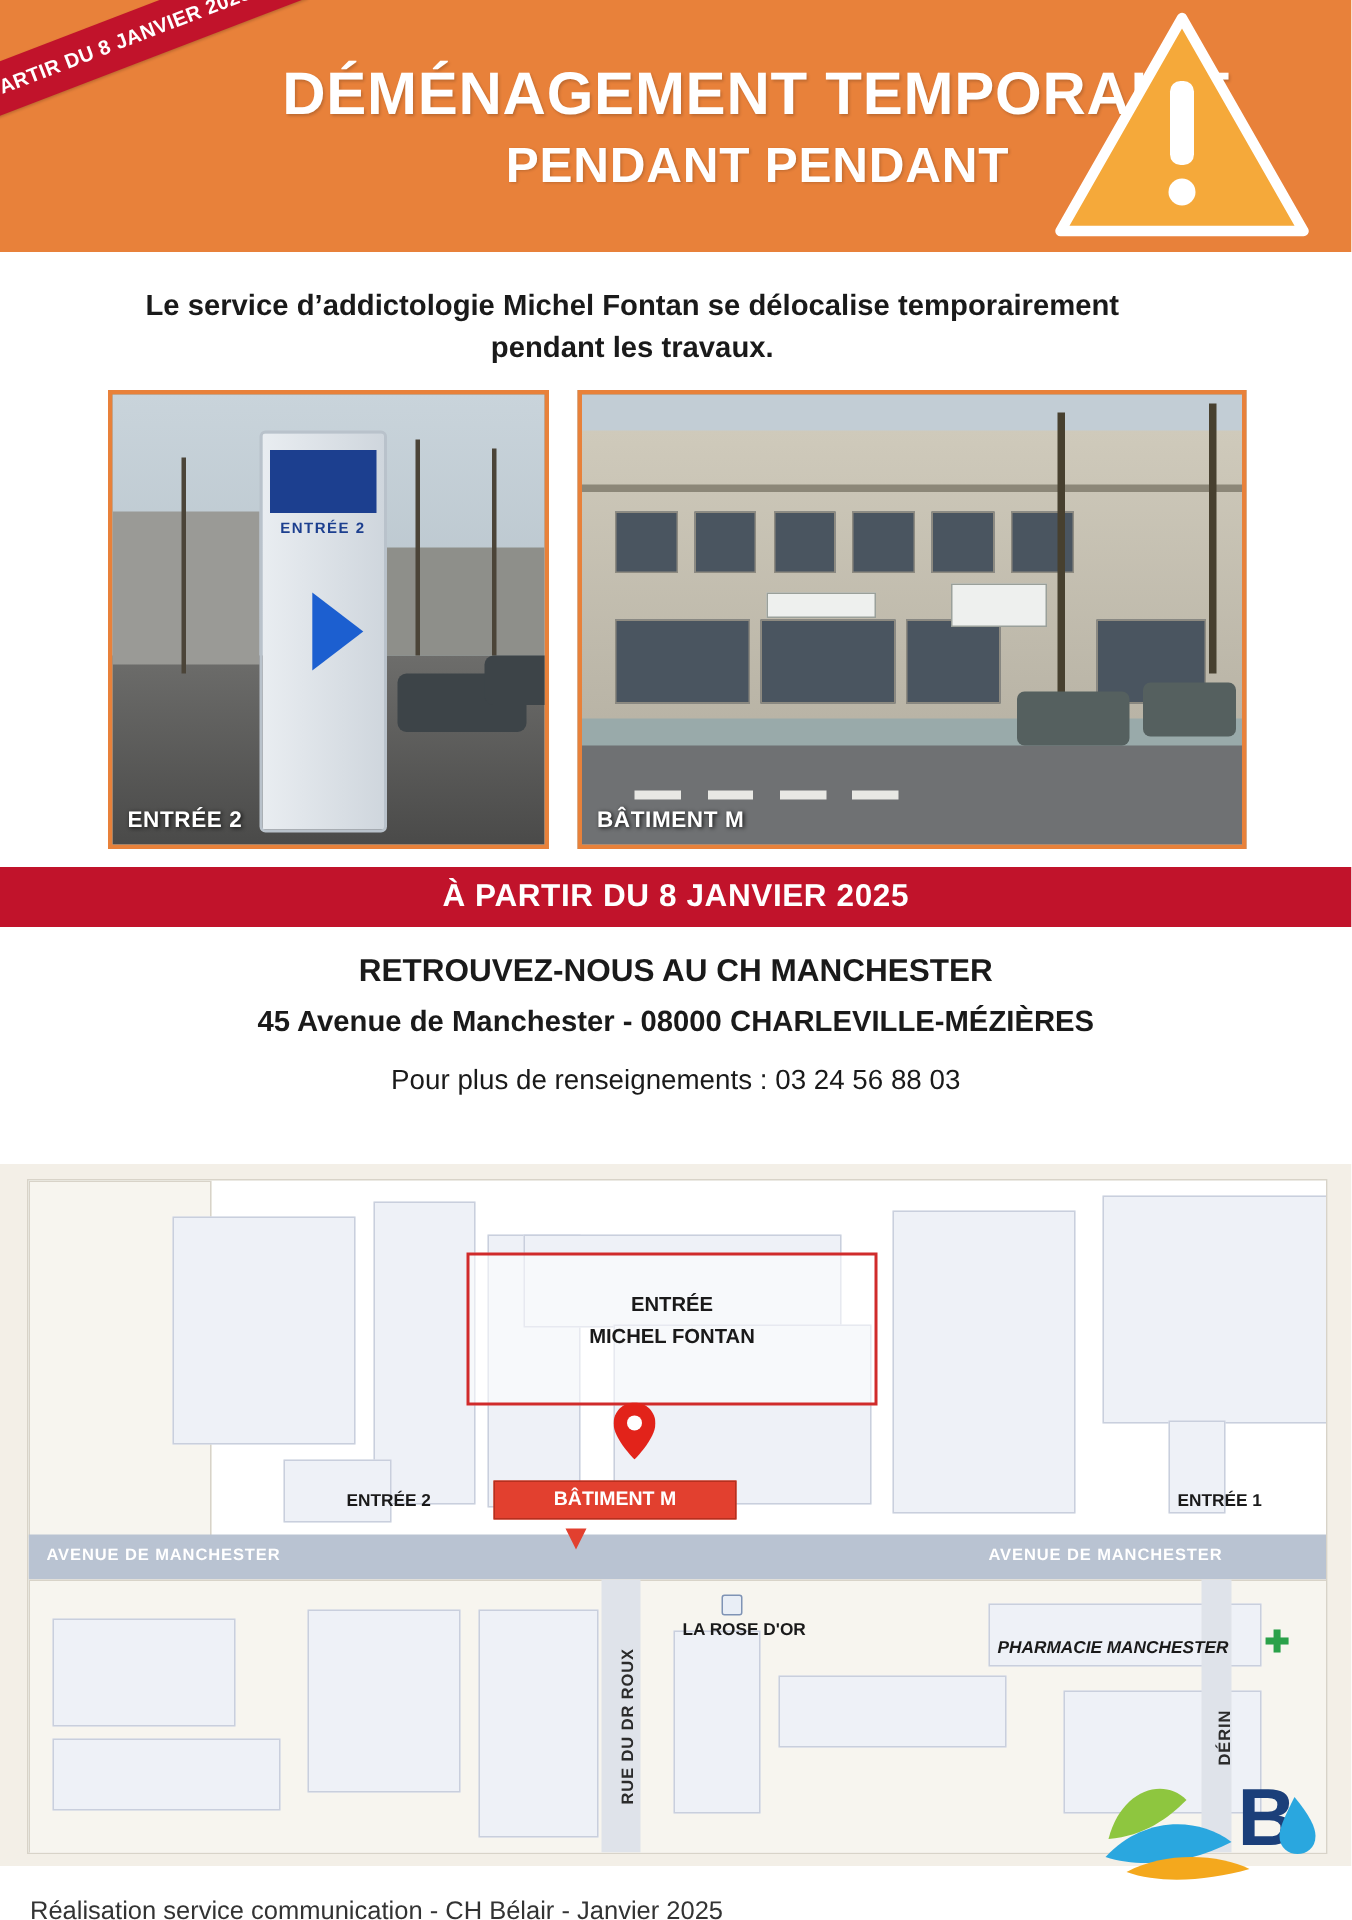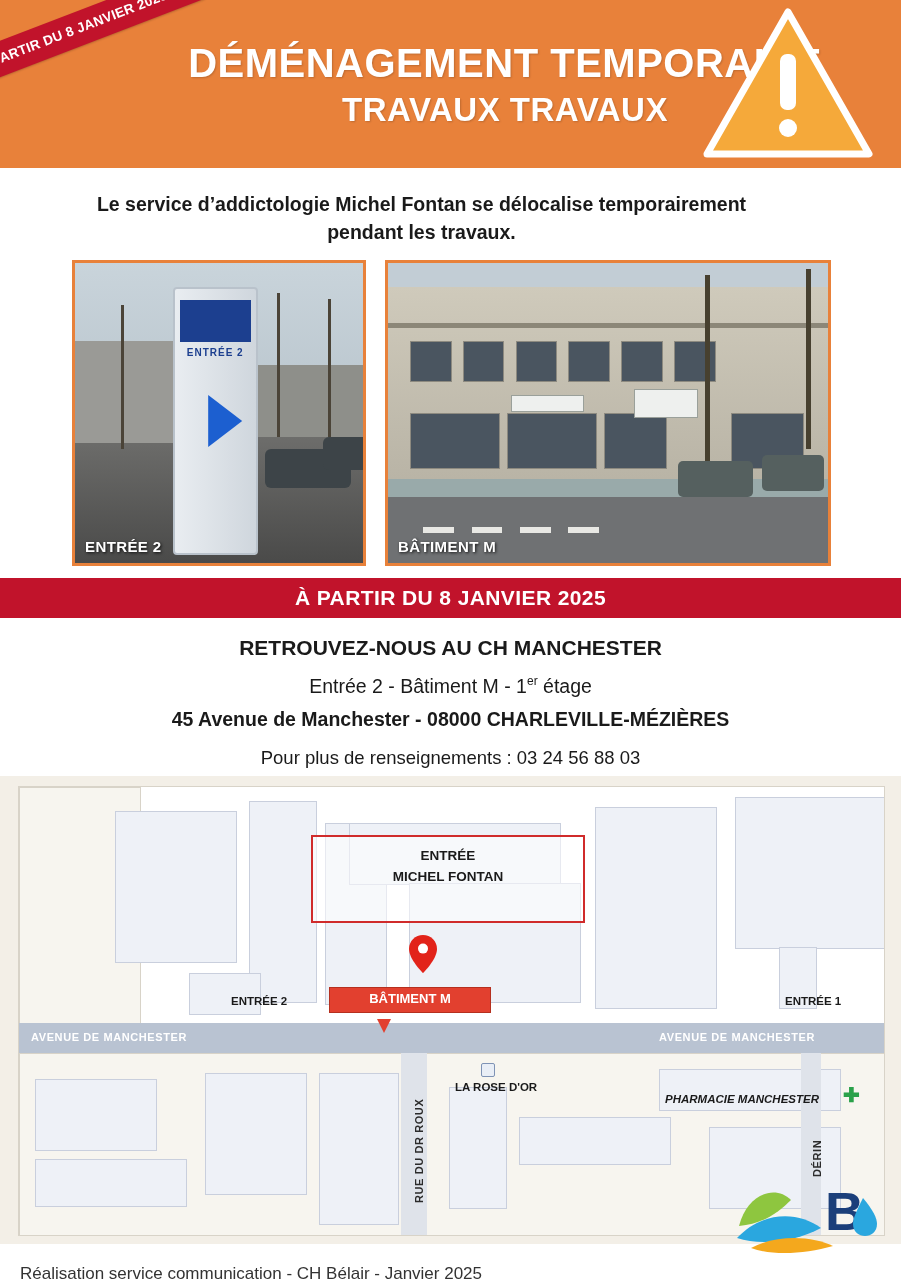--- a/index.html
+++ b/index.html
@@ -119,21 +119,21 @@
   .mapimg{position:absolute;left:18px;top:10px;width:865px;height:448px;background:#ffffff;border:1px solid #d8d3c8;overflow:hidden;}
   .blk{position:absolute;background:#eef1f7;border:1px solid #c9cfdd;}
   .blk2{position:absolute;background:#f7f5ef;border:1px solid #d8d3c8;}
   .road{position:absolute;background:#dfe3ea;}
   .roadlabel{position:absolute;color:#ffffff;font-size:11px;font-weight:bold;letter-spacing:.6px;}
   .vroadlabel{position:absolute;color:#2b2b2b;font-size:11px;font-weight:bold;letter-spacing:.6px;transform:rotate(-90deg);transform-origin:left top;white-space:nowrap;}
   .avband{position:absolute;background:#b9c3d2;}
   .redbox{
     position:absolute;border:2px solid #d02b2b;background:rgba(255,255,255,.55);
     text-align:center;color:#1a1a1a;font-size:13.5px;font-weight:bold;line-height:21px;
-    padding-top:8px;
+    padding-top:22px;
   }
   .batm{
     position:absolute;background:#e2402f;color:#fff;font-size:13px;font-weight:bold;
     text-align:center;line-height:22px;border:1px solid #b5301f;
   }
   .pin{position:absolute;width:28px;height:38px;}
   .maptext{position:absolute;color:#1a1a1a;font-size:11.5px;font-weight:bold;}
   .arrowup{position:absolute;width:0;height:0;border-left:7px solid transparent;border-right:7px solid transparent;border-bottom:14px solid #e2402f;}
   .poi-sq{position:absolute;width:12px;height:12px;background:#e9eef6;border:1px solid #7f93b5;border-radius:2px;}
   .poi-cross{position:absolute;color:#2aa14a;font-size:20px;font-weight:bold;line-height:20px;}
@@ -143,21 +143,21 @@
   .footer .credit{position:absolute;left:20px;top:20px;font-size:17px;color:#333;}
 </style>
 </head>
 <body>
 
 <div class="poster">
 
   <div class="header">
     <div class="header-title">
       <span class="l1">DÉMÉNAGEMENT TEMPORAIRE</span>
-      <span class="l2">TRAVAUX TRAVAUX</span>
+      <span class="l2">PENDANT PENDANT</span>
     </div>
 
     <div class="ribbon">
       <span>À PARTIR DU 8 JANVIER 2025</span>
     </div>
 
     <svg class="warn" viewBox="0 0 170 156">
       <path d="M85 6 L166 148 L4 148 Z" fill="#f5a93a" stroke="#ffffff" stroke-width="7" stroke-linejoin="round"></path>
       <rect x="77" y="48" width="16" height="56" rx="7" fill="#ffffff"></rect>
       <circle cx="85" cy="122" r="9" fill="#ffffff"></circle>
@@ -216,23 +216,20 @@
       <div class="caption">BÂTIMENT M</div>
     </div>
   </div>
 
   <div class="datebar">
     <span>À PARTIR DU 8 JANVIER 2025</span>
   </div>
 
   <div class="info">
     <div class="l1">RETROUVEZ-NOUS AU CH MANCHESTER</div>
-    <div class="l2">
-      <span>Entrée 2 - Bâtiment M - 1</span><sup>er</sup><span> étage</span>
-    </div>
     <div class="l3">45 Avenue de Manchester - 08000 CHARLEVILLE-MÉZIÈRES</div>
     <div class="l4">Pour plus de renseignements : 03 24 56 88 03</div>
   </div>
 
   <div class="mapwrap">
     <div class="mapimg">
 
       <div class="blk2" style="left:0;top:0;width:120px;height:236px;"></div>
       <div class="blk" style="left:96px;top:24px;width:120px;height:150px;"></div>
       <div class="blk" style="left:230px;top:14px;width:66px;height:200px;"></div>

